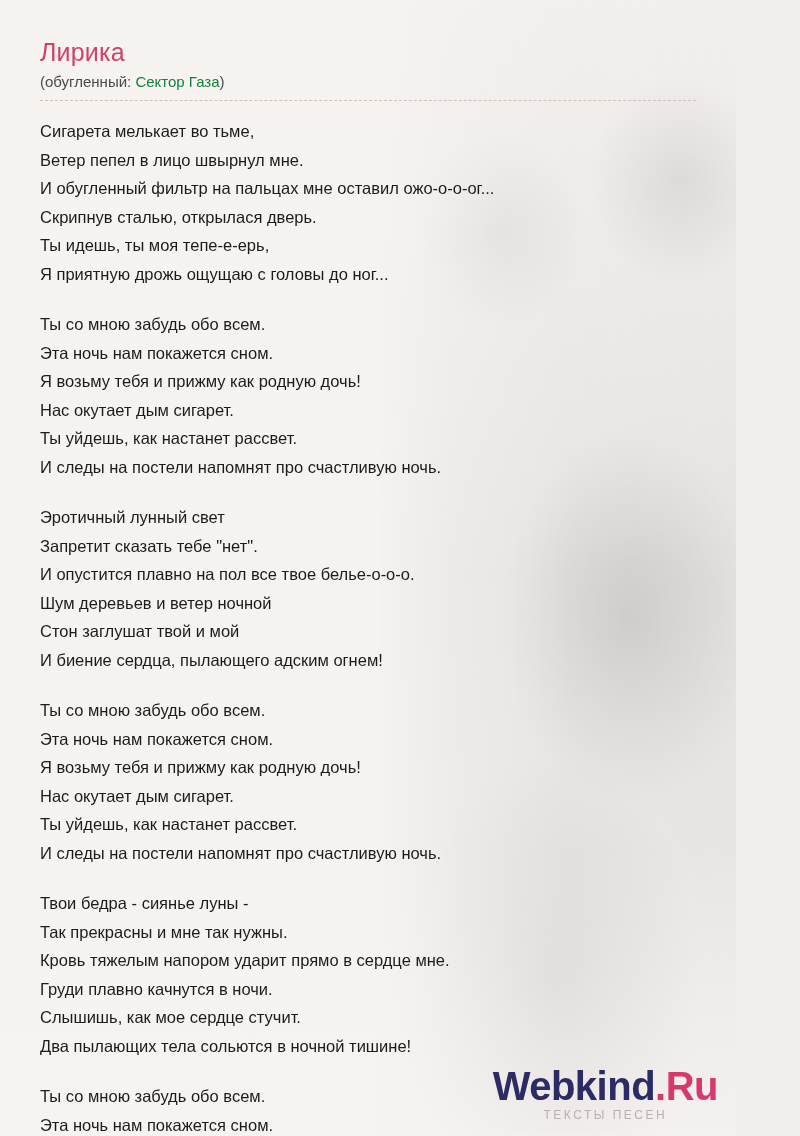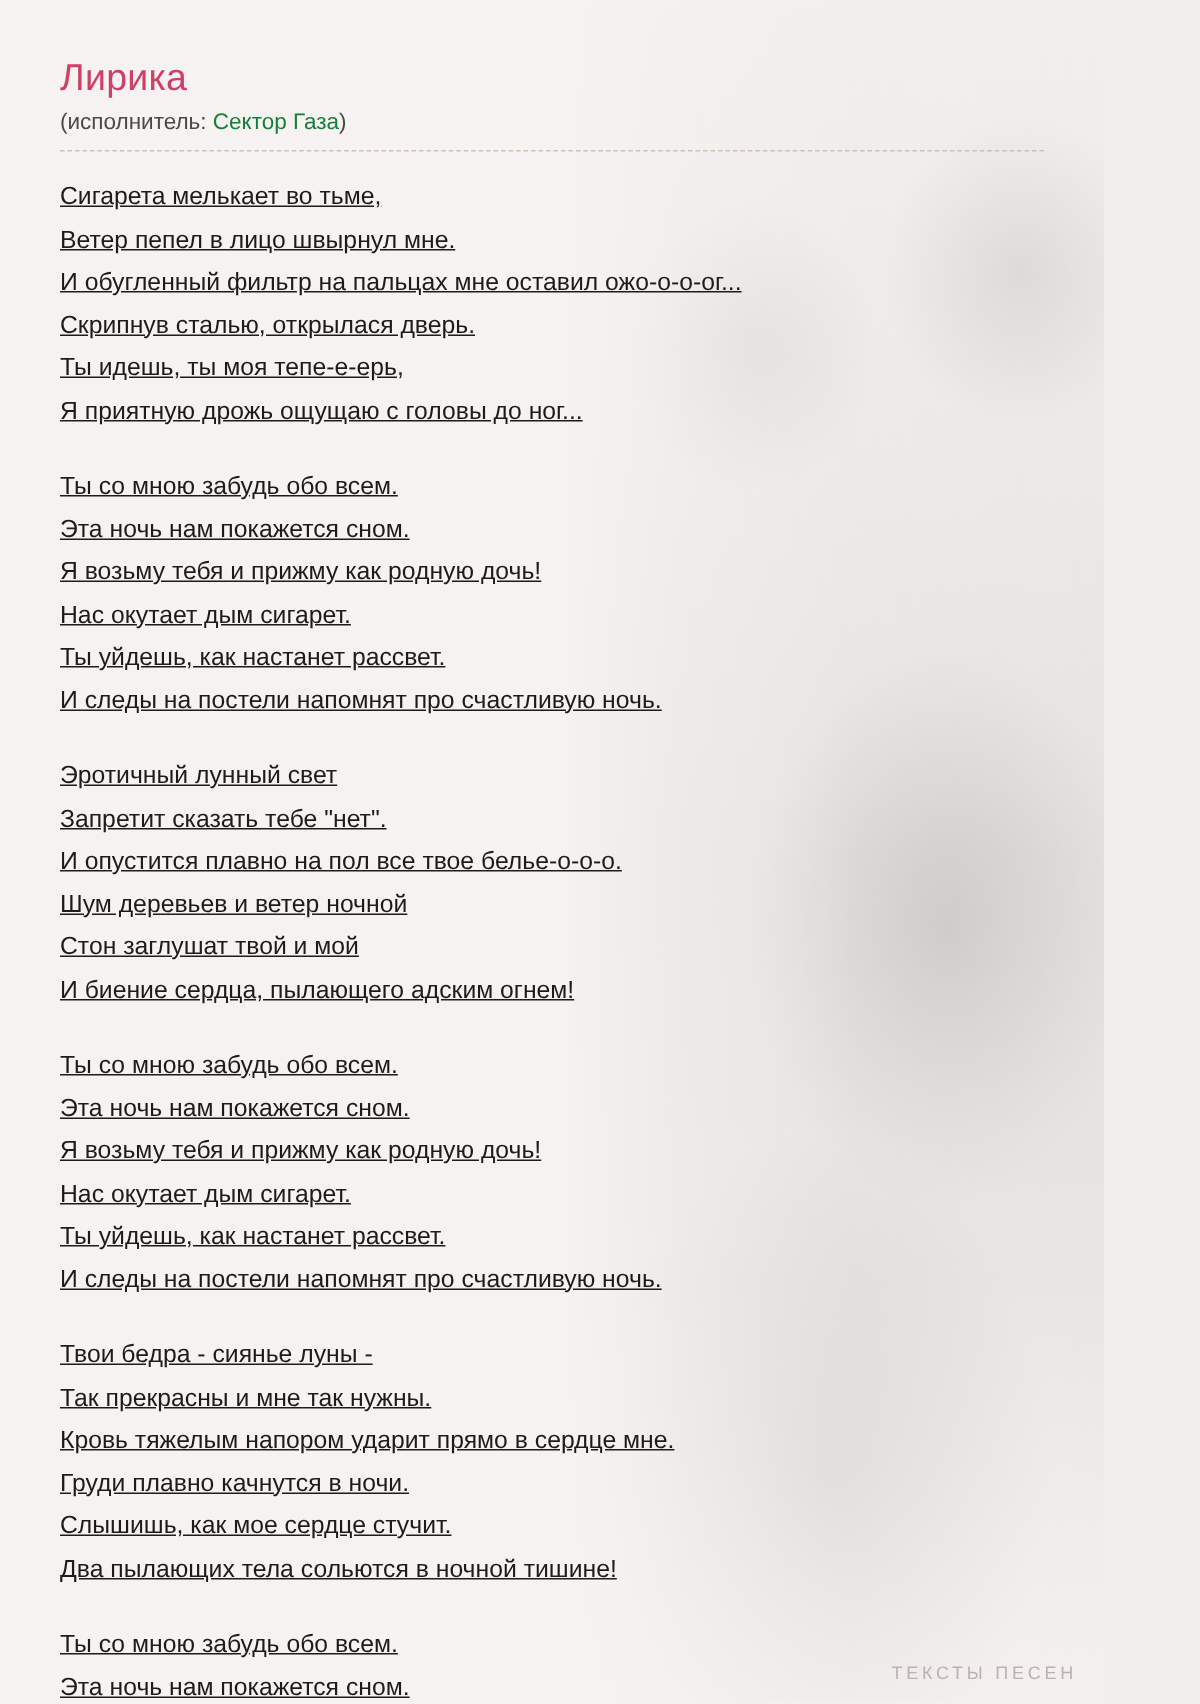--- a/index.html
+++ b/index.html
@@ -72,21 +72,21 @@
     text-decoration: none;
     cursor: pointer;
   }
   .lyrics {
     font-size: 16.5px;
     line-height: 28.5px;
     color: #1c1c1c;
     white-space: pre-wrap;
     word-wrap: break-word;
   }
-  .verse { margin: 0 0 22px 0; text-decoration: underline; }
+  .verse { margin: 0 0 22px 0; }
   .verse:last-child { margin-bottom: 0; }
   .line { white-space: pre; }
   
   .watermark {
     position: absolute;
     right: 18px;
     bottom: 14px;
     text-align: right;
     user-select: none;
   }
@@ -112,25 +112,26 @@
 <div class="page">
 
   <div class="bg-photo"></div>
   <div class="overlay-wash"></div>
 
   <div class="content">
 
     <h1 class="title">Лирика</h1>
 
     <div class="artist-line">
-      <span>(исполнитель:</span>
+      <span>(обугленный:</span>
       <a class="artist-link" href="#">Сектор Газа</a><span>)</span>
     </div>
 
     <div class="lyrics" id="lyrics-body"><div class="verse"><div class="line">Сигарета мелькает во тьме,</div><div class="line">Ветер пепел в лицо швырнул мне.</div><div class="line">И обугленный фильтр на пальцах мне оставил ожо-о-о-ог...</div><div class="line">Скрипнув сталью, открылася дверь.</div><div class="line">Ты идешь, ты моя тепе-е-ерь,</div><div class="line">Я приятную дрожь ощущаю с головы до ног...</div></div><div class="verse"><div class="line">Ты со мною забудь обо всем.</div><div class="line">Эта ночь нам покажется сном.</div><div class="line">Я возьму тебя и прижму как родную дочь!</div><div class="line">Нас окутает дым сигарет.</div><div class="line">Ты уйдешь, как настанет рассвет.</div><div class="line">И следы на постели напомнят про счастливую ночь.</div></div><div class="verse"><div class="line">Эротичный лунный свет</div><div class="line">Запретит сказать тебе "нет".</div><div class="line">И опустится плавно на пол все твое белье-о-о-о.</div><div class="line">Шум деревьев и ветер ночной</div><div class="line">Стон заглушат твой и мой</div><div class="line">И биение сердца, пылающего адским огнем!</div></div><div class="verse"><div class="line">Ты со мною забудь обо всем.</div><div class="line">Эта ночь нам покажется сном.</div><div class="line">Я возьму тебя и прижму как родную дочь!</div><div class="line">Нас окутает дым сигарет.</div><div class="line">Ты уйдешь, как настанет рассвет.</div><div class="line">И следы на постели напомнят про счастливую ночь.</div></div><div class="verse"><div class="line">Твои бедра - сиянье луны -</div><div class="line">Так прекрасны и мне так нужны.</div><div class="line">Кровь тяжелым напором ударит прямо в сердце мне.</div><div class="line">Груди плавно качнутся в ночи.</div><div class="line">Слышишь, как мое сердце стучит.</div><div class="line">Два пылающих тела сольются в ночной тишине!</div></div><div class="verse"><div class="line">Ты со мною забудь обо всем.</div><div class="line">Эта ночь нам покажется сном.</div></div></div>
 
   </div>
 
   <div class="watermark">
+    <div class="wm-main"><span>Webkind</span><span class="wm-ru">.Ru</span></div>
     <div class="wm-sub">ТЕКСТЫ ПЕСЕН</div>
   </div>
 
 </div>
 
 </body></html>

